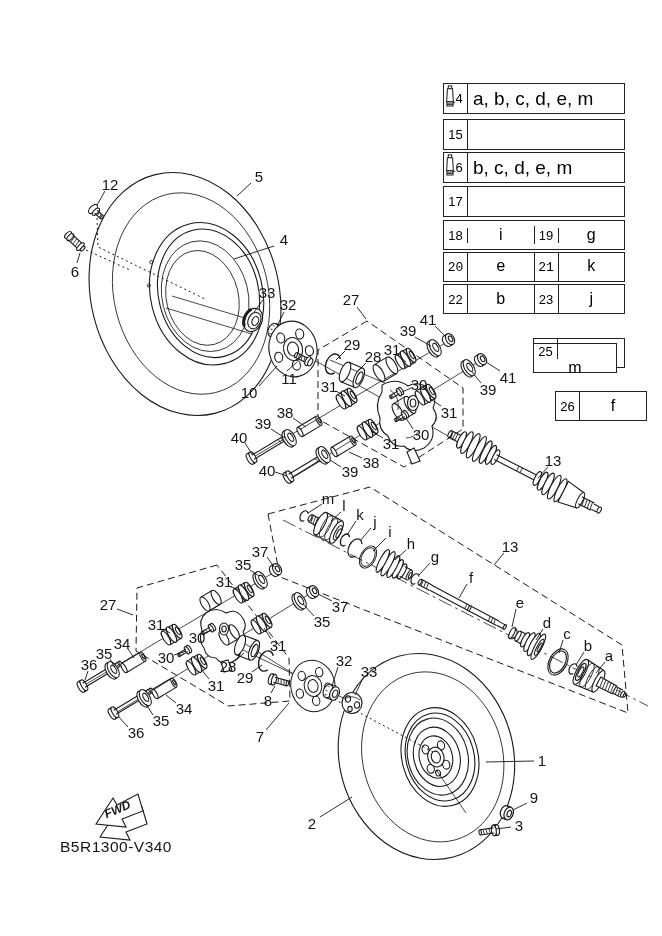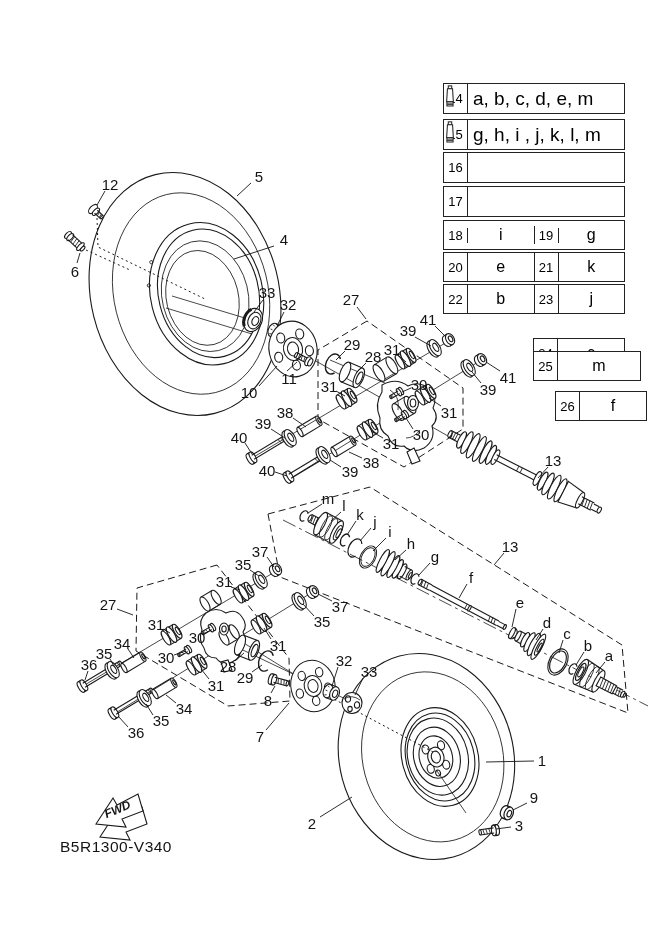--- a/index.html
+++ b/index.html
@@ -649,64 +649,64 @@
                 <rect x="3.4" y="19.5" width="7.2" height="5"></rect>
               </g>
               <line x1="3.6" y1="21.2" x2="10.4" y2="21.2" stroke="#222"></line>
               <line x1="3.6" y1="22.8" x2="10.4" y2="22.8" stroke="#222"></line>
             </svg>
           </span>
         </div>
       </div>
       <div class="ptrow" style="left: 0px; top: 36px; width: 182px; height: 31px;">
         <div class="ptcell pt-ref">15</div>
+      </div>
+      <div class="ptrow" style="left: 0px; top: 69px; width: 182px; height: 31px;">
+        <div class="ptcell pt-ref">16</div>
         <div class="ptcell pt-codes">
-          <span>g, h, i , j, k, l, m</span>
+          <span>b, c, d, e, m</span>
           <span style="display: flex;">
             <svg width="12" height="26" viewBox="0 0 14 28">
               <g fill="#fff" stroke="#222" stroke-width="1.2">
                 <rect x="5" y="1" width="4" height="3.5"></rect>
                 <path d="M4,4.5 h6 l0.9,15 h-7.8 Z"></path>
                 <rect x="3.4" y="19.5" width="7.2" height="5"></rect>
               </g>
               <line x1="3.6" y1="21.2" x2="10.4" y2="21.2" stroke="#222"></line>
               <line x1="3.6" y1="22.8" x2="10.4" y2="22.8" stroke="#222"></line>
             </svg>
           </span>
         </div>
       </div>
-      <div class="ptrow" style="left: 0px; top: 69px; width: 182px; height: 31px;">
-        <div class="ptcell pt-ref">16</div>
-      </div>
       <div class="ptrow" style="left: 0px; top: 103px; width: 182px; height: 31px;">
         <div class="ptcell pt-ref">17</div>
       </div>
       <div class="ptrow" style="left: 0px; top: 137px; width: 182px; height: 30px; align-items: center;">
         <div class="ptcell pt-ref">18</div>
         <div class="ptcell pt-letter pt-mid">i</div>
         <div class="ptcell pt-ref">19</div>
         <div class="ptcell pt-letter">g</div>
       </div>
-      <div class="ptrow" style="left: 0px; top: 169px; width: 182px; height: 30px;">
+      <div class="ptrow" style="left: 0px; top: 169px; width: 182px; height: 30px; font-family: Liberation Mono, monospace;">
         <div class="ptcell pt-ref">20</div>
         <div class="ptcell pt-letter pt-mid">e</div>
         <div class="ptcell pt-ref">21</div>
         <div class="ptcell pt-letter">k</div>
       </div>
       <div class="ptrow" style="left: 0px; top: 201px; width: 182px; height: 30px; text-align: right;">
         <div class="ptcell pt-ref">22</div>
         <div class="ptcell pt-letter pt-mid">b</div>
         <div class="ptcell pt-ref">23</div>
         <div class="ptcell pt-letter">j</div>
       </div>
       <div class="ptrow" style="left: 90px; top: 255px; width: 92px; height: 30px;">
         <div class="ptcell pt-ref">24</div>
         <div class="ptcell pt-letter">c</div>
       </div>
-      <div class="ptrow" style="left: 90px; top: 268px; width: 108px; height: 30px;">
+      <div class="ptrow" style="left: 90px; top: 260px; width: 84px; height: 30px; flex-direction: column;">
         <div class="ptcell pt-ref">25</div>
         <div class="ptcell pt-letter">m</div>
       </div>
       <div class="ptrow" style="left: 90px; top: 308px; width: 92px; height: 30px; margin-left: 22px;">
         <div class="ptcell pt-ref">26</div>
         <div class="ptcell pt-letter">f</div>
       </div>
     </div>
 
 </div>

